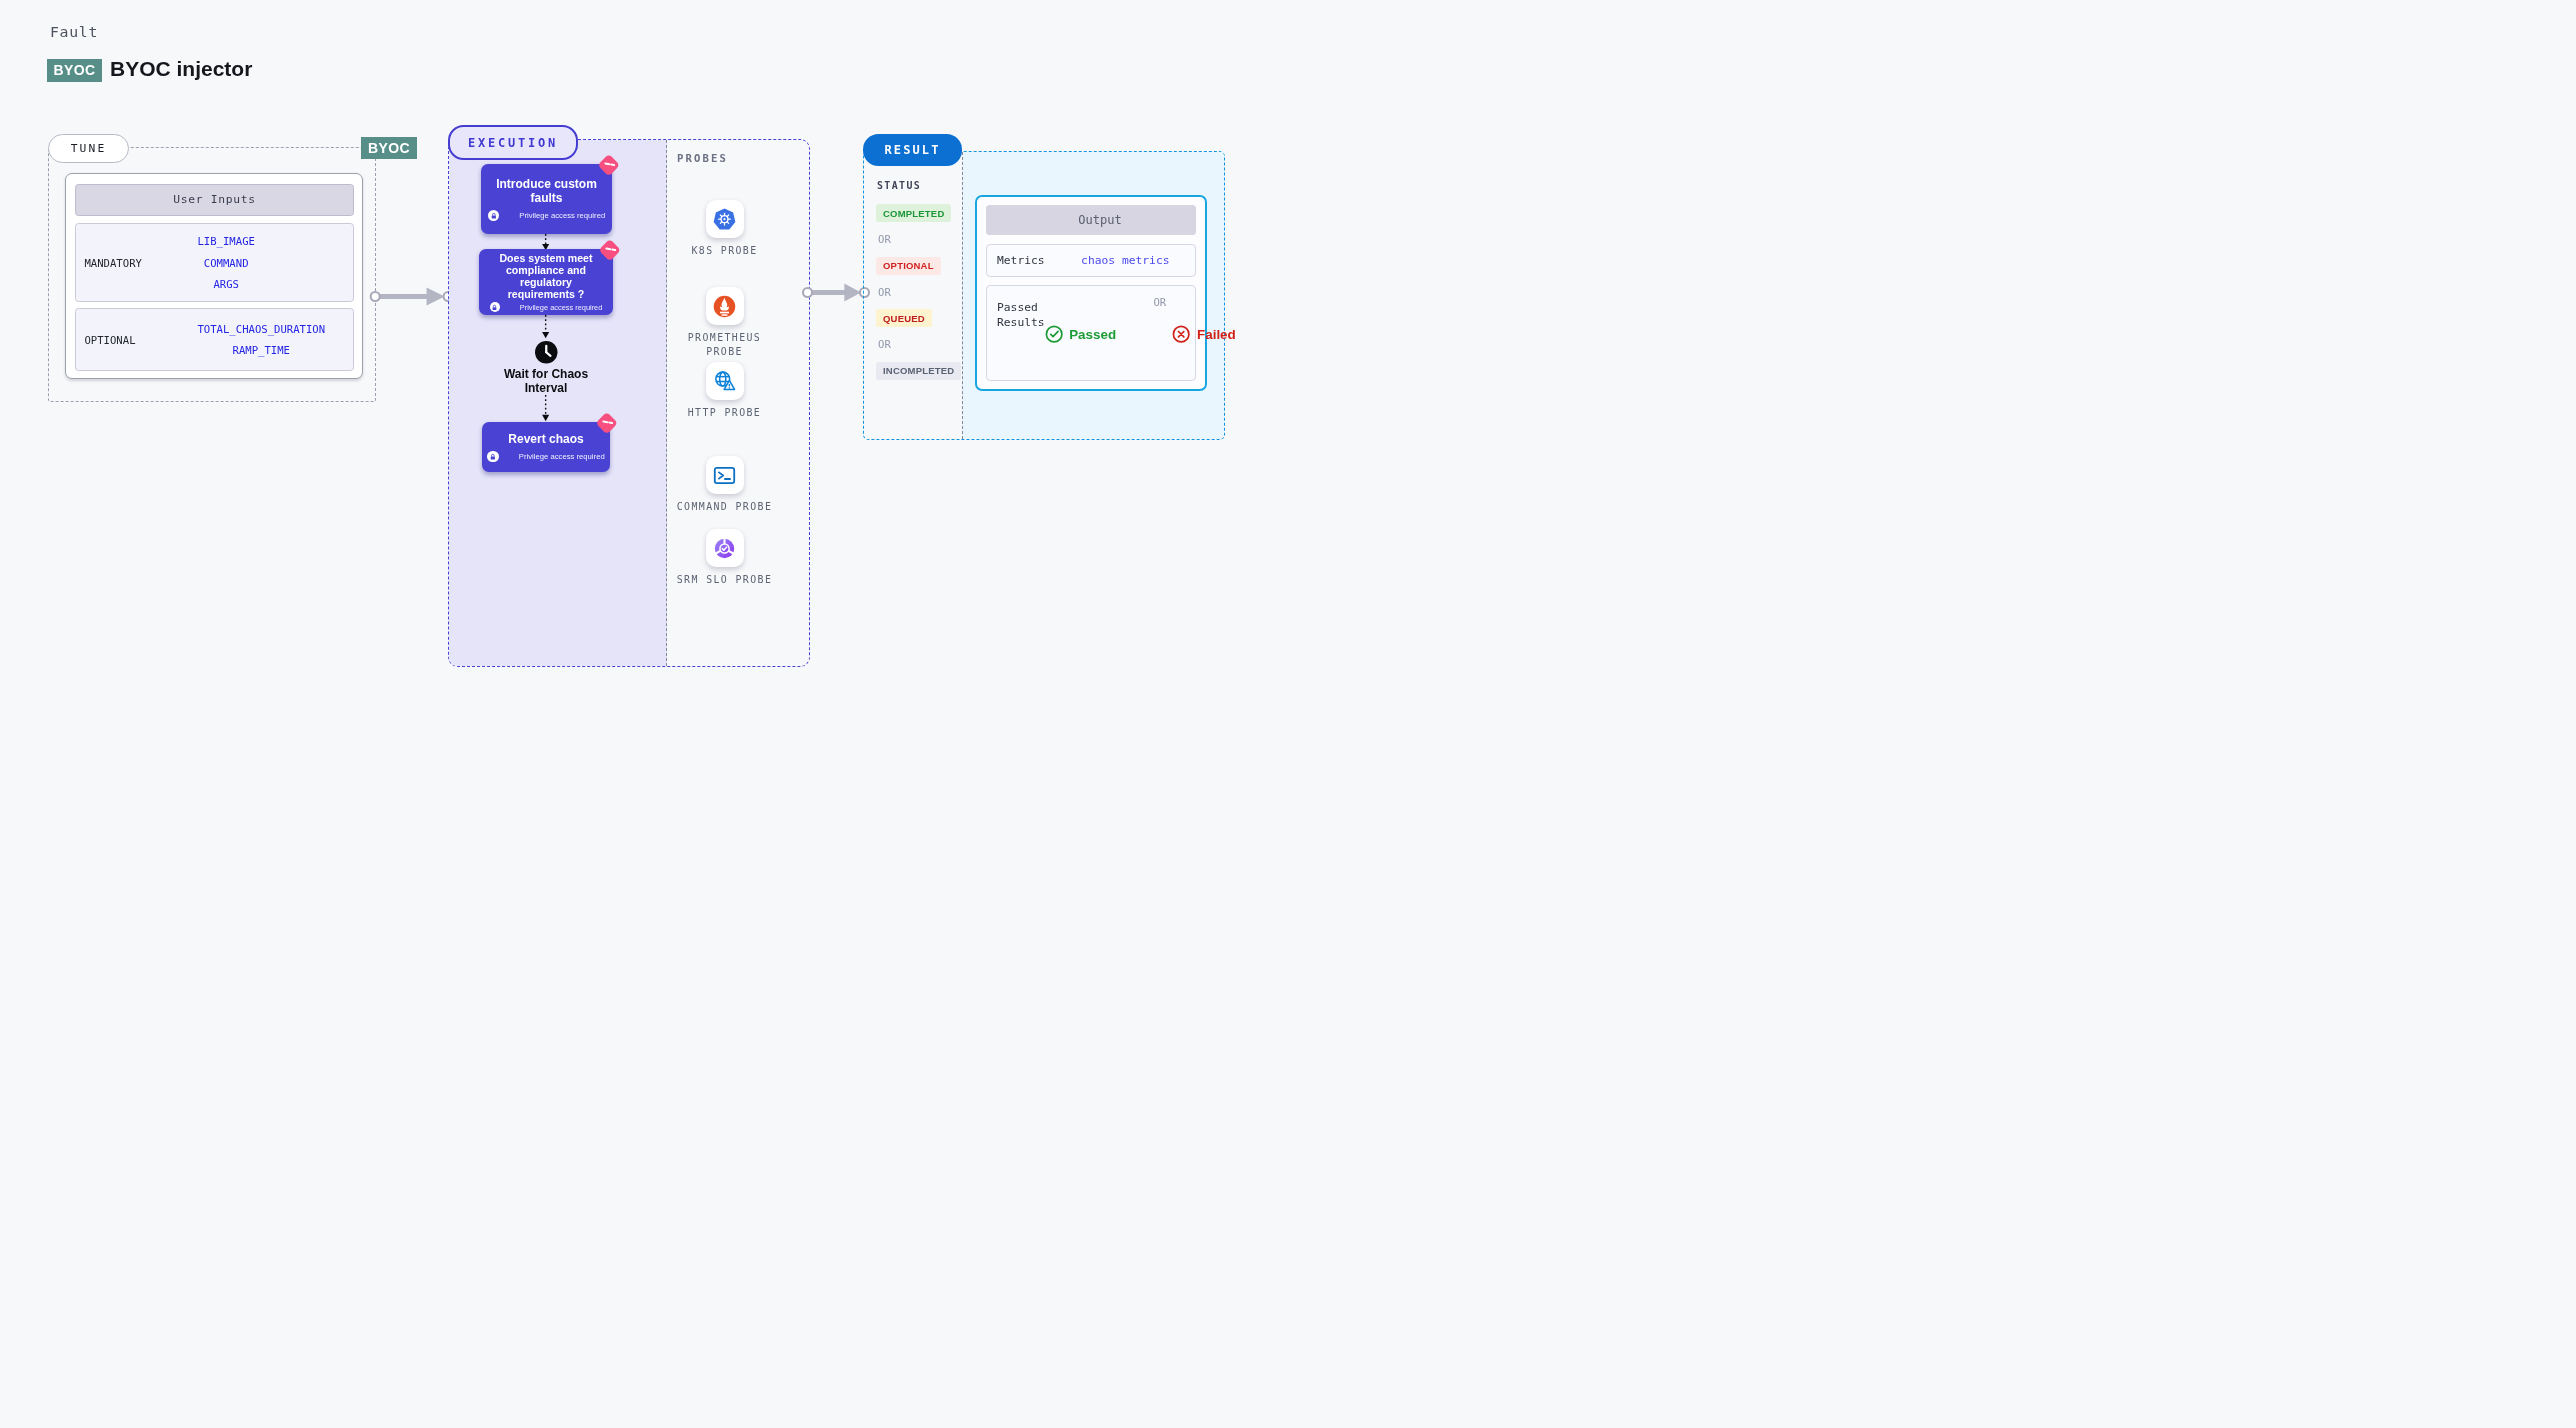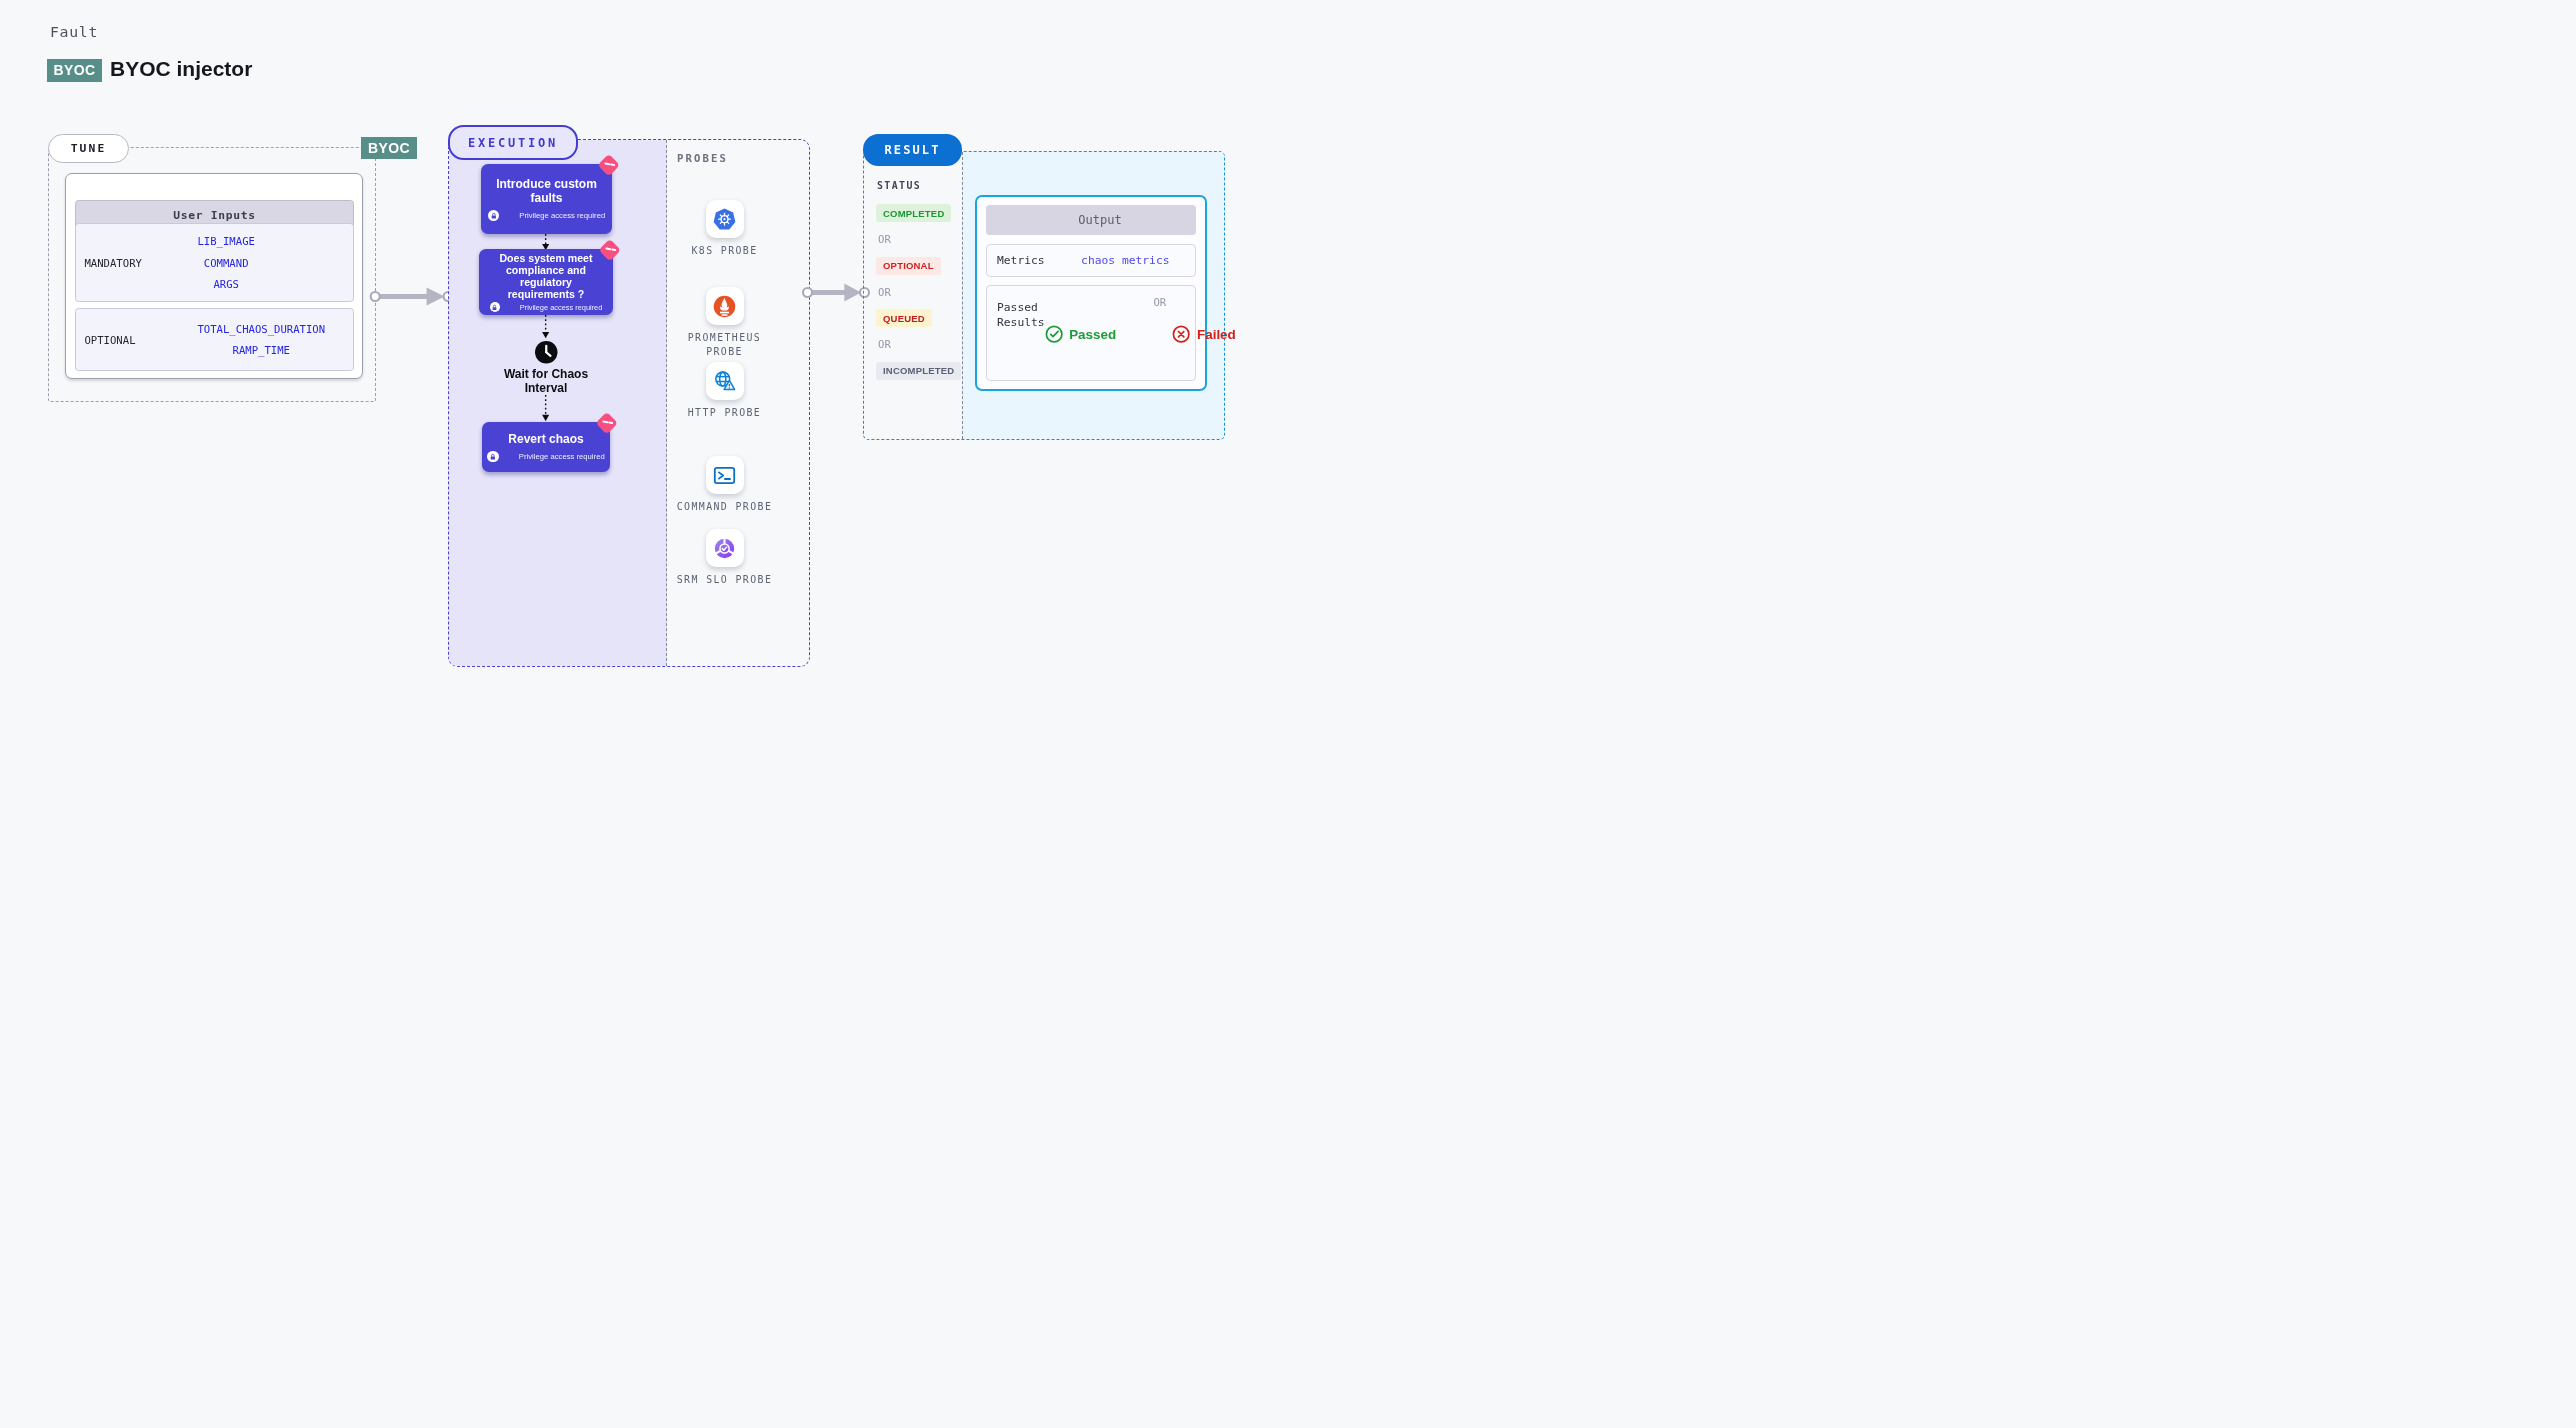--- a/index.html
+++ b/index.html
@@ -11,21 +11,21 @@
   
   .kicker{left:50px;top:23px;font-size:14.8px;color:#4d525f;letter-spacing:0.7px;}
   .hbadge{display:flex;align-items:center;justify-content:center;background:#578f88;color:#fff;
           font-weight:bold;font-size:14px;letter-spacing:0.4px;}
   .hbadge.main{left:47px;top:59px;width:55px;height:22.5px;}
   .page-title{left:110px;top:57px;font-size:21px;font-weight:bold;color:#15171c;}
 
   
   .pill{display:flex;align-items:center;justify-content:center;border-radius:15.5px;z-index:5;}
   .pill-tune{left:48px;top:134px;width:79px;height:27px;background:#fff;border:1.8px solid #b6bac6;
-             color:#1b1d24;font-size:11.3px;font-weight:bold;letter-spacing:2.1px;}
+             color:#1b1d24;font-size:11.3px;font-weight:normal;letter-spacing:2.1px;}
   .pill-exec{left:448px;top:125px;width:126px;height:31px;background:#e7e6fb;border:2.1px solid #453cd2;
              color:#4038cf;font-size:12px;font-weight:bold;letter-spacing:2.8px;}
   .pill-result{left:863px;top:134px;width:99px;height:32px;background:#0b70d1;border:none;
              color:#fff;font-size:12px;font-weight:bold;letter-spacing:2.1px;}
 
   
   .tune-box{left:48px;top:147px;width:326px;height:253px;border:1.4px dashed #9aa0ae;border-radius:2.8px;}
   .mid-box{left:448px;top:139px;width:360px;height:526px;border:1.4px dashed #4a3fd4;border-radius:9.9px;}
   .exec-fill{left:0;top:0;width:217px;height:100%;background:#e5e4f9;border-right:1.4px dashed #818899;
              border-radius:8.4px 0 0 8.4px;}
@@ -34,21 +34,21 @@
              border-radius:0 4.2px 4.2px 0;}
 
   
   .hbadge.corner{left:361px;top:137px;width:56px;height:22px;z-index:6;}
 
   
   .ui-card{left:65px;top:173px;width:296px;height:204px;background:#fff;border:1.4px solid #9ba1ac;
            border-radius:7px;box-shadow:0 1.4px 2.8px rgba(40,44,60,.18);}
   .ui-header{left:9.1px;top:9.9px;width:277px;height:30px;background:#d8d7e3;border:0.7px solid #bcbcce;
            border-radius:3.5px;display:flex;align-items:center;justify-content:center;
-           font-size:11.3px;font-weight:700;color:#3a3d4f;letter-spacing:0.7px;margin-top:16px;}
+           font-size:11.3px;font-weight:400;color:#3a3d4f;letter-spacing:0.7px;}
   .ui-row{left:9.1px;background:#f3f3fb;border:0.7px solid #c9c9da;border-radius:3.5px;width:277px;
            display:flex;align-items:center;}
   .ui-row.r1{top:49px;height:77px;}
   .ui-row.r2{top:134px;height:61px;}
   .ui-row-label{width:113px;padding-left:8.4px;font-size:10.6px;color:#23262e;}
   .ui-vals{display:flex;flex-direction:column;gap:9.9px;}
   .ui-val{font-size:10.6px;color:#2424e4;text-align:center;}
 
   
   .conn-svg{overflow:visible;}

